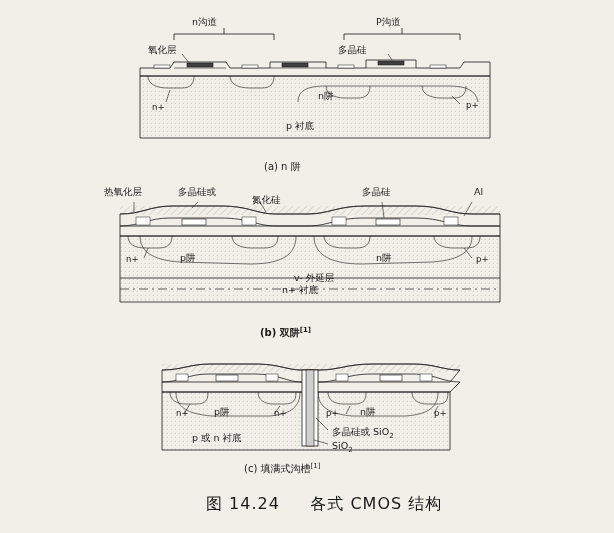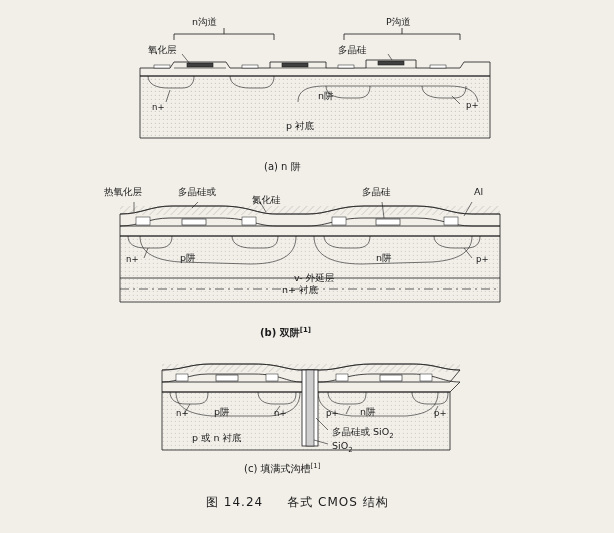--- a/index.html
+++ b/index.html
@@ -9,21 +9,21 @@
     font-family:"DejaVu Sans","Liberation Sans",sans-serif;
     color:#1a1a1a;
     position:relative;
     overflow:hidden;
   }
   .page{position:absolute;inset:0;}
   .fig{position:absolute;}
   .lbl{position:absolute;font-size:9.5px;line-height:11px;white-space:nowrap;}
   .lbl.small{font-size:8.5px;}
   .cap{position:absolute;font-size:10px;white-space:nowrap;}
-  .figcap{position:absolute;font-size:12px;white-space:nowrap;letter-spacing:1px;}
+  .figcap{position:absolute;font-size:16px;white-space:nowrap;letter-spacing:1px;}
   .sup{font-size:7px;vertical-align:super;}
   .sub{font-size:7px;vertical-align:sub;}
   svg{display:block;overflow:visible;}
   .ln{stroke:#1a1a1a;stroke-width:0.8;fill:none;}
   .thin{stroke:#1a1a1a;stroke-width:0.6;fill:none;}
   .dash{stroke:#1a1a1a;stroke-width:0.7;fill:none;stroke-dasharray:9 4 2 4;}
   .brk{stroke:#1a1a1a;stroke-width:0.8;fill:none;}
 </style>
 </head>
 <body>
@@ -82,21 +82,21 @@
     </svg>
 
     <div class="lbl" style="left:18px;top:34px;">氧化层</div>
     <div class="lbl" style="left:208px;top:34px;">多晶硅</div>
     <div class="lbl small" style="left:22px;top:92px;"><span>n+</span></div>
     <div class="lbl" style="left:188px;top:80px;">n阱</div>
     <div class="lbl small" style="left:336px;top:90px;">p+</div>
     <div class="lbl" style="left:156px;top:110px;">p 衬底</div>
 
     <div class="lbl" style="left:62px;top:6px;">n沟道</div>
-    <div class="lbl" style="left:256px;top:6px;">P沟道</div>
+    <div class="lbl" style="left:246px;top:6px;">P沟道</div>
   </div>
 
   <div class="cap" style="left:264px;top:160px;">(a) n 阱</div>
 
   <div class="fig" style="left:100px;top:186px;width:420px;height:140px;">
     <svg width="420" height="140" viewBox="0 0 420 140">
       <defs>
         <pattern id="hs2" width="5" height="5" patternUnits="userSpaceOnUse" patternTransform="rotate(45)">
           <line x1="0" y1="0" x2="0" y2="5" stroke="#555" stroke-width="0.7"></line>
         </pattern>

